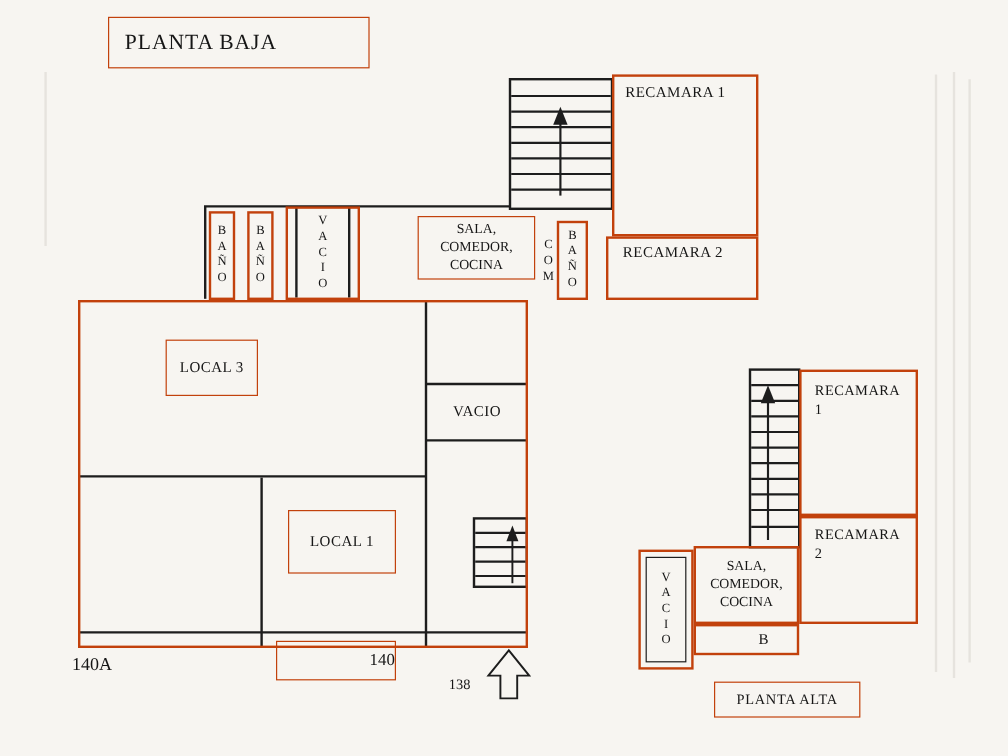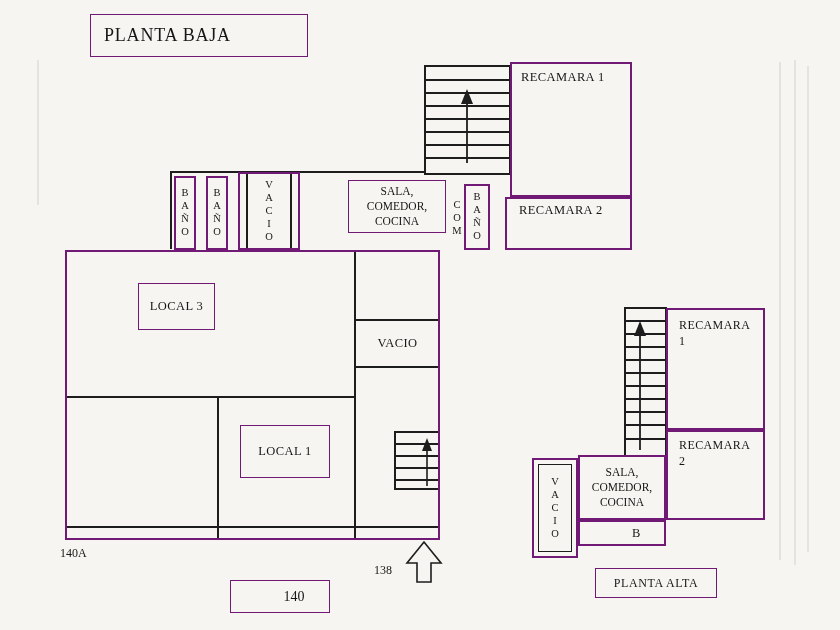--- a/index.html
+++ b/index.html
@@ -1,18 +1,18 @@
 <!DOCTYPE html>
 <html><head>
 <meta charset="utf-8">
 <style>
   html,body{margin:0;padding:0;background:#f7f5f1;}
   #plan{position:relative;width:840px;height:630px;background:#f7f5f1;
         font-family:"Liberation Serif",serif;color:#161616;overflow:hidden;}
-  .box{position:absolute;border:2px solid #701a75;box-sizing:border-box;background:transparent;}
+  .box{position:absolute;border:2px solid #c2410c;box-sizing:border-box;background:transparent;}
   .thin{border-width:1.5px;}
   .cc{display:flex;align-items:center;justify-content:center;text-align:center;}
   .lbl{font-size:12.5px;letter-spacing:.4px;}
   .abs{position:absolute;}
   .vlbl{writing-mode:vertical-rl;text-orientation:upright;letter-spacing:2px;font-size:10.5px;}
   svg.overlay{position:absolute;left:0;top:0;}
 </style>
 </head>
 <body>
 
@@ -122,24 +122,24 @@
   <div class="box thin cc" style="left:138px;top:283px;width:77px;height:47px;">
     <span class="lbl">LOCAL 3</span>
   </div>
   <div class="abs cc" style="left:356px;top:321px;width:83px;height:45px;">
     <span class="lbl">VACIO</span>
   </div>
   <div class="box thin cc" style="left:240px;top:425px;width:90px;height:53px;font-family:Liberation Serif, serif;">
     <span class="lbl">LOCAL 1</span>
   </div>
 
-  <div class="abs" style="left:60px;top:546px;font-size:12px;">
+  <div class="abs" style="left:60px;top:546px;font-size:15px;">
     <span>140A</span>
   </div>
-  <div class="box thin cc" style="left:230px;top:580px;width:100px;height:33px;justify-content:center;padding-left:28px;font-size:14px;">
+  <div class="box thin cc" style="left:230px;top:534px;width:100px;height:33px;justify-content:flex-end;padding-left:28px;font-size:14px;">
     <span>140</span>
   </div>
   <div class="abs" style="left:374px;top:563px;font-size:12px;">
     <span>138</span>
   </div>
 
   <div class="box" style="left:666px;top:308px;width:99px;height:122px;">
     <span class="lbl" style="display:block;width:74px;padding:8px 0 0 11px;font-size:12px;line-height:1.3;">RECAMARA 1</span>
   </div>
   <div class="box" style="left:666px;top:430px;width:99px;height:90px;">

